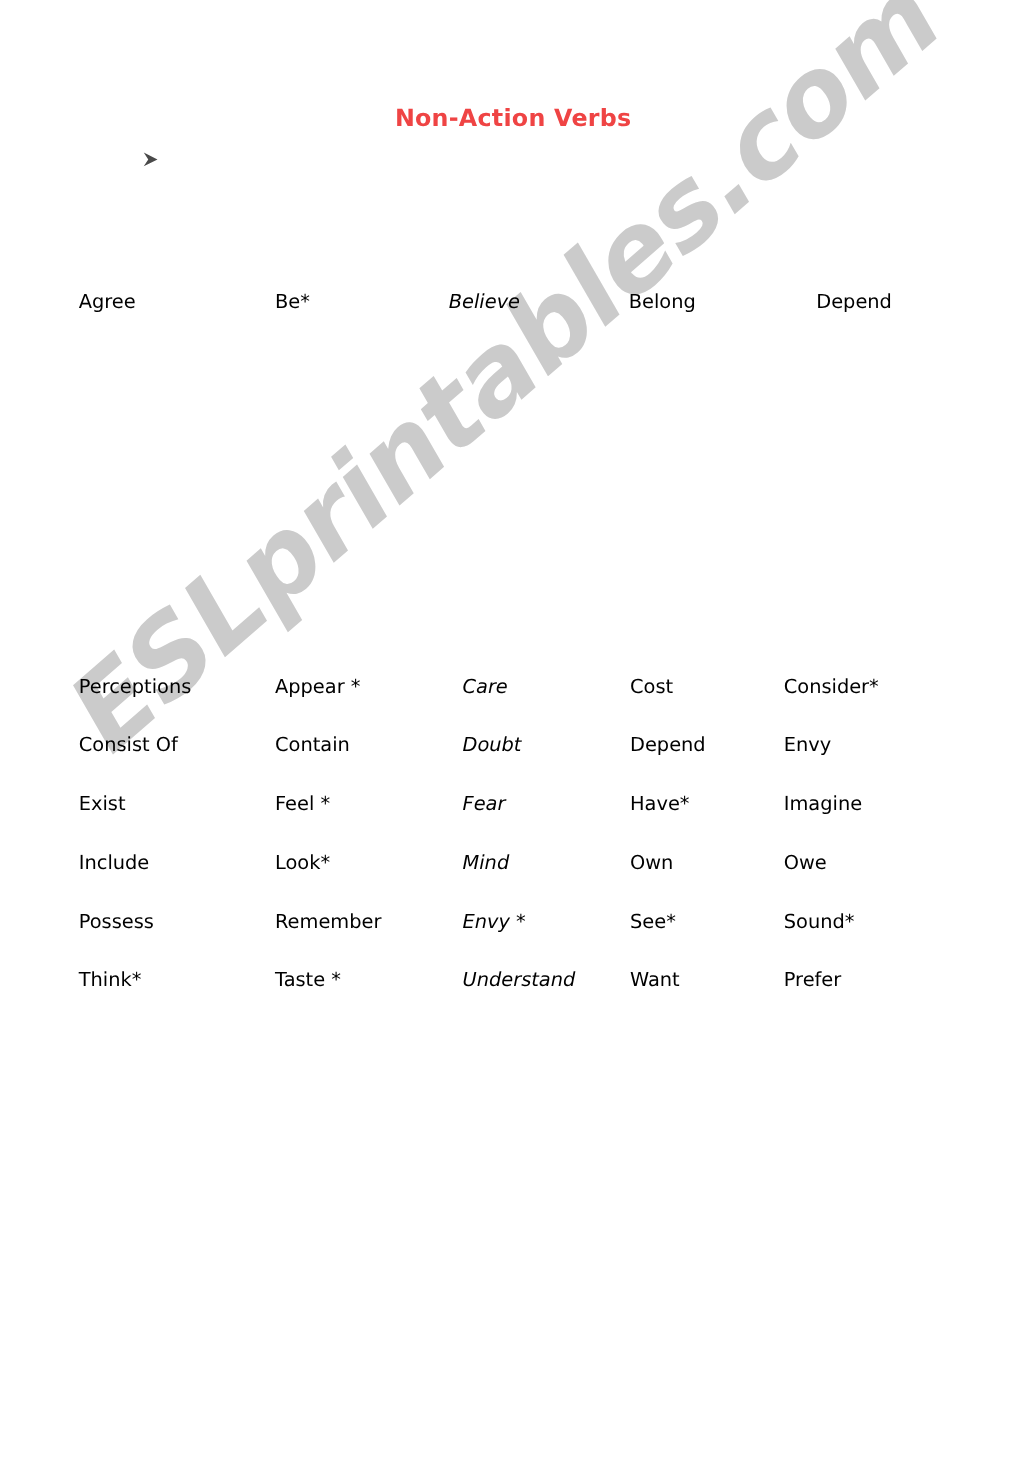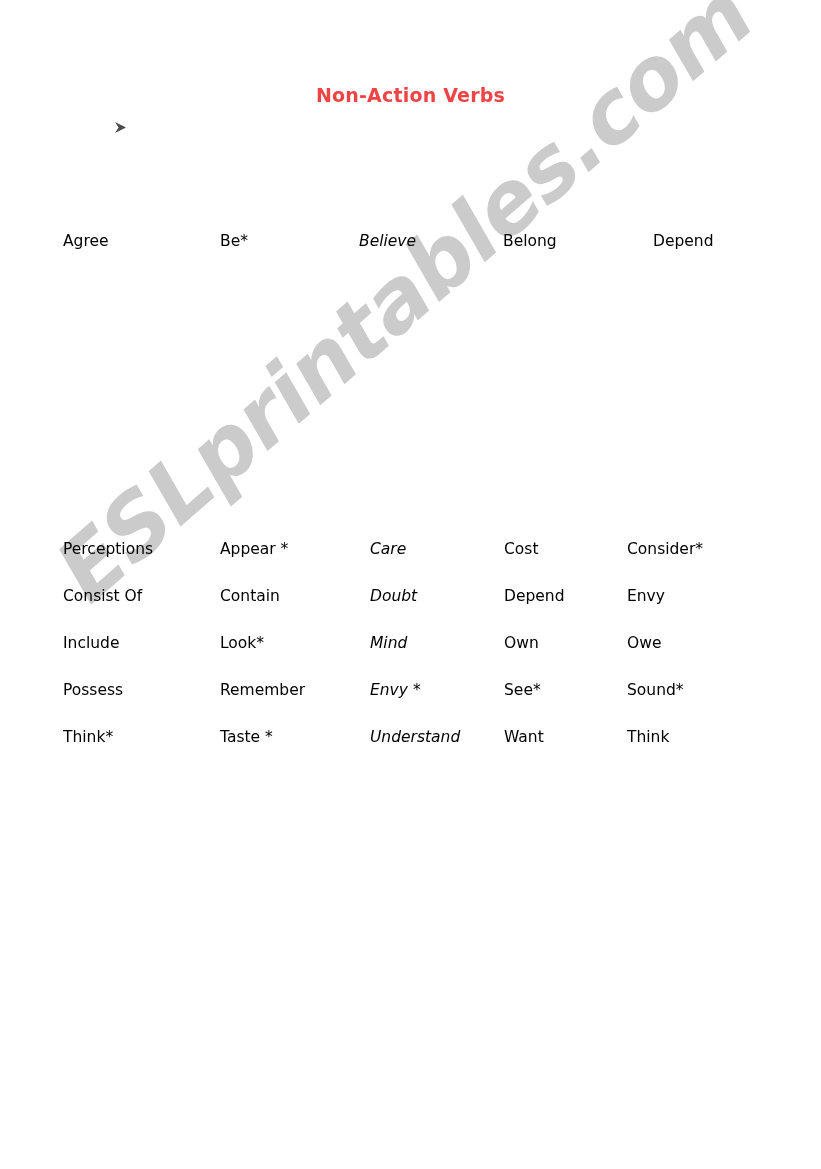--- a/index.html
+++ b/index.html
@@ -152,35 +152,42 @@
       <span class="verb-cell c4">Consider*</span>
     </div>
     <div class="verb-row">
       <span class="verb-cell c0">Consist Of</span>
       <span class="verb-cell c1">Contain</span>
       <span class="verb-cell c2">Doubt</span>
       <span class="verb-cell c3">Depend</span>
       <span class="verb-cell c4">Envy</span>
     </div>
     <div class="verb-row">
+      <span class="verb-cell c0">Exist</span>
+      <span class="verb-cell c1">Feel *</span>
+      <span class="verb-cell c2">Fear</span>
+      <span class="verb-cell c3">Have*</span>
+      <span class="verb-cell c4">Imagine</span>
+    </div>
+    <div class="verb-row">
       <span class="verb-cell c0">Include</span>
       <span class="verb-cell c1">Look*</span>
       <span class="verb-cell c2">Mind</span>
       <span class="verb-cell c3">Own</span>
       <span class="verb-cell c4">Owe</span>
     </div>
     <div class="verb-row">
       <span class="verb-cell c0">Possess</span>
       <span class="verb-cell c1">Remember</span>
       <span class="verb-cell c2">Envy *</span>
       <span class="verb-cell c3">See*</span>
       <span class="verb-cell c4">Sound*</span>
     </div>
     <div class="verb-row">
       <span class="verb-cell c0">Think*</span>
       <span class="verb-cell c1">Taste *</span>
       <span class="verb-cell c2">Understand</span>
       <span class="verb-cell c3">Want</span>
-      <span class="verb-cell c4">Think</span>
+      <span class="verb-cell c4">Prefer</span>
     </div>
   </div>
 
 </div>
 
 </body></html>

